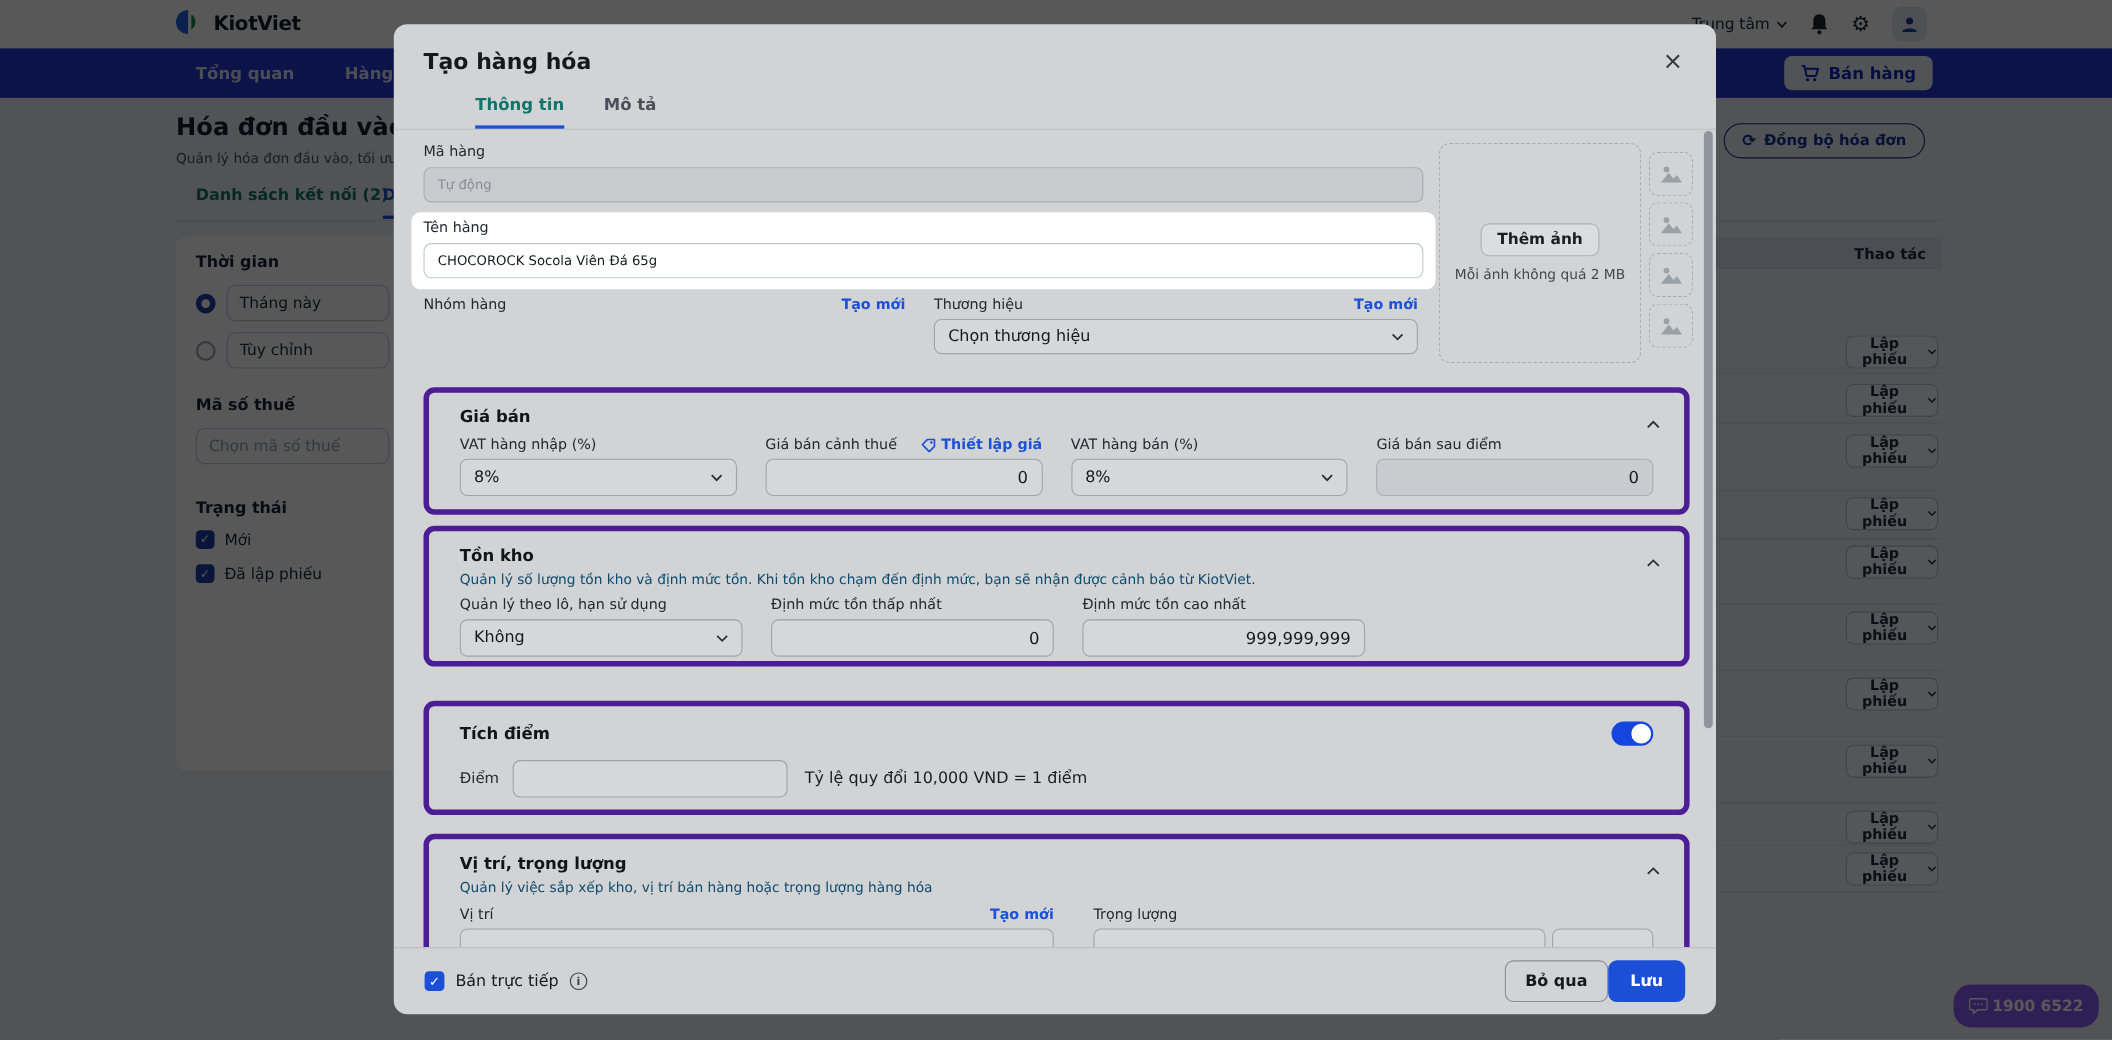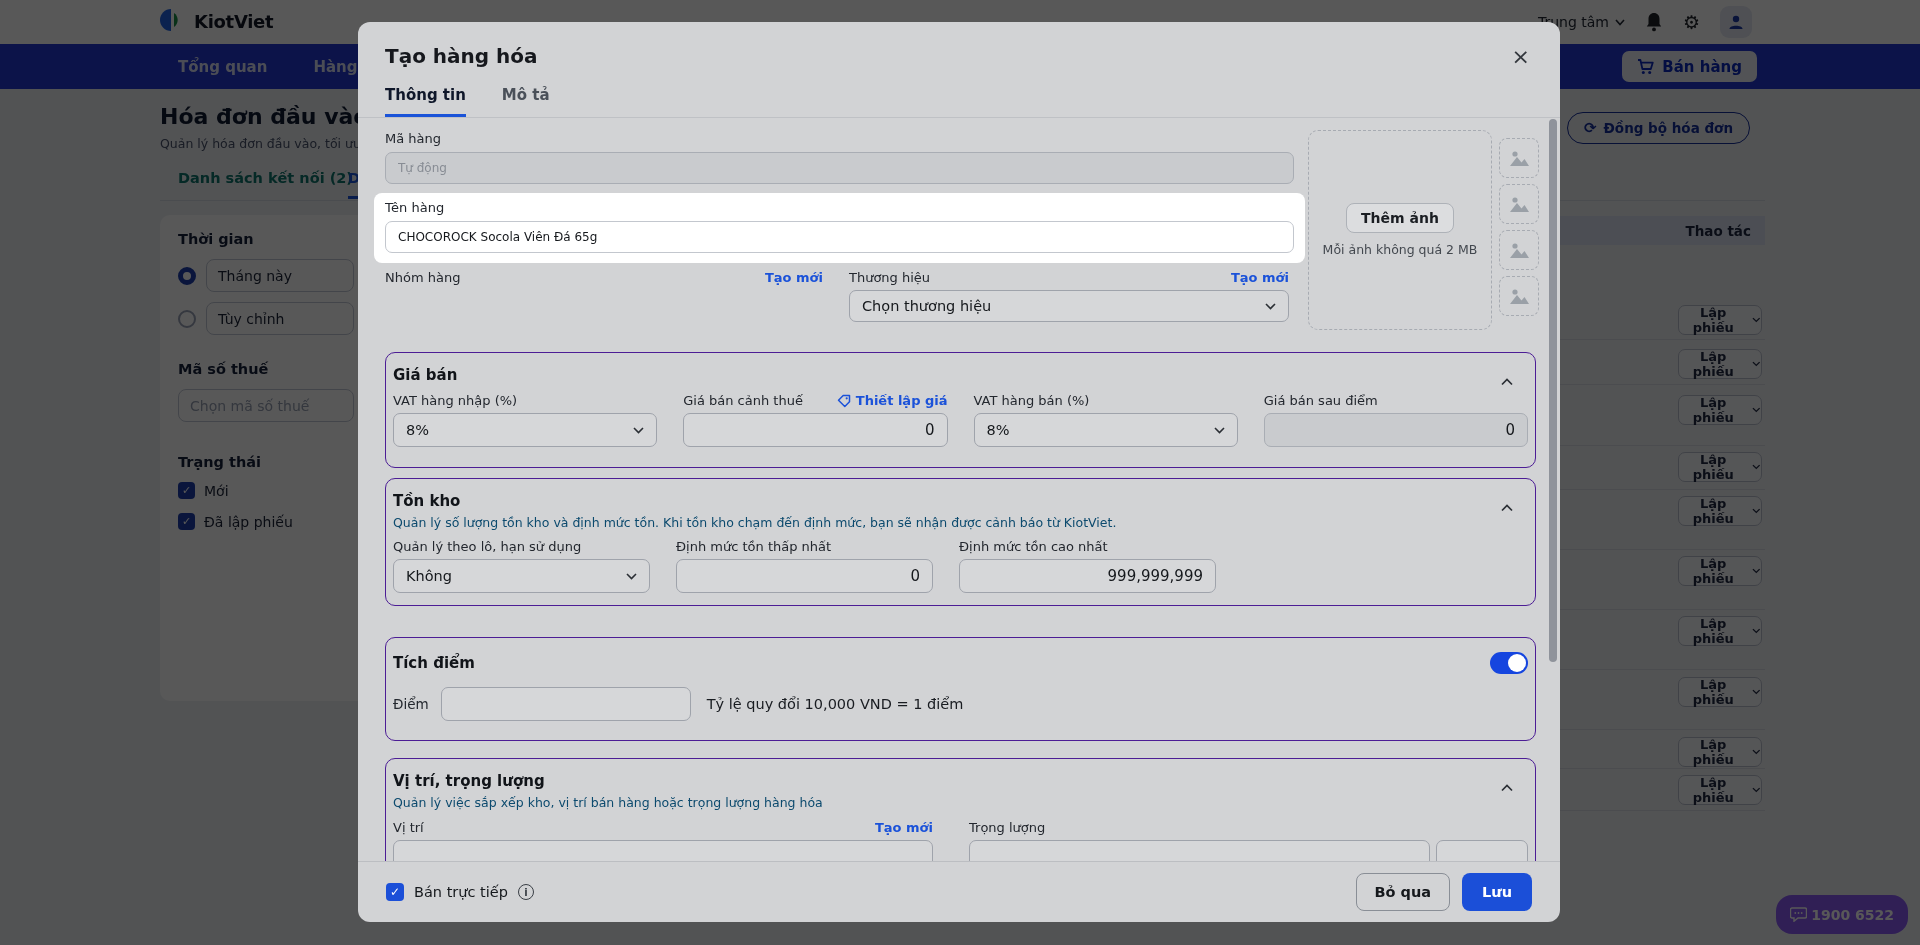--- a/index.html
+++ b/index.html
@@ -53,21 +53,21 @@
   
   .overlay { position:absolute; inset:0; background:rgba(0,0,0,0.655); }
 
   
   .modal { position:absolute; left:358px; top:22px; width:1202px; height:900px; background:#d2d3d5; border-radius:12px; color:#15181c; }
   .m-header { padding:22px 30px 0 27px; border-bottom:1px solid #bfc1c5; position:relative; }
   .m-title { font-size:20px; font-weight:700; color:#16181d; }
   .m-close { position:absolute; top:24px; right:30px; font-size:22px; line-height:1; color:#33373d; background:none; border:none; cursor:default; }
   .m-tabs { display:flex; gap:36px; margin-top:18px; }
   .m-tab { font-size:15px; font-weight:600; color:#4a5059; padding-bottom:10px; }
-  .m-tab.active { color:#0f172a; border-bottom:3px solid #1a53d8; }
+  .m-tab.active { color:#0f766e; border-bottom:3px solid #1a53d8;margin-left:47px; }
   .m-body { position:relative; height:743px; overflow:hidden; padding:0 24px 0 27px; }
   .scroll-thumb { position:absolute; right:3px; top:98px; width:8px; height:543px; border-radius:4px; background:#8f939b; }
 
   .lbl { font-size:13px; color:#23272e; margin-bottom:6px; display:block; }
   .inp { width:100%; height:32px; border:1px solid #9fa3ab; border-radius:7px; background:#d6d7d9; padding:0 12px; font-size:12px; color:#15181c; }
   .inp::placeholder { color:#878c94; }
   .inp.disabled { background:#c9cbce; border-color:#a9adb4; }
   .w-left { width:909px; }
   .mt13 { margin-top:13px; }
 
@@ -80,21 +80,21 @@
   .link { font-size:13px; font-weight:600; color:#1b52d9; text-decoration:none; display:inline-flex; align-items:center; gap:5px; }
   .select { display:flex; align-items:center; justify-content:space-between; gap:8px; height:32px; border:1px solid #9fa3ab; border-radius:7px; background:#d6d7d9; padding:0 12px; font-size:14.5px; color:#15181c; }
 
   .right-rail { position:absolute; left:950px; top:12px; display:flex; gap:7px; }
   .upload-box { width:184px; height:200px; border:1.5px dashed #a7abb2; border-radius:10px; display:flex; flex-direction:column; align-items:center; justify-content:center; gap:9px; }
   .add-img-btn { height:30px; padding:0 14px; background:#dcdddf; border:1px solid #aeb2b8; border-radius:8px; font-size:14px; font-weight:700; color:#1a1d22; }
   .img-hint { font-size:12.5px; color:#43484f; }
   .thumbs { display:flex; flex-direction:column; gap:6px; margin-top:8px; }
   .thumb { width:40px; height:40px; border:1.5px dashed #a7abb2; border-radius:8px; display:flex; align-items:center; justify-content:center; color:#9aa0a7; }
 
-  .card { width:1151px; border:1px solid #4c1d95; border-radius:10px; padding:0 7px; position:relative; }
+  .card { width:1151px; border:5px solid #4c1d95; border-radius:10px; padding:0 28px; position:relative; }
   .card .sec-title { font-size:15px; font-weight:700; color:#111419; padding-top:13px; display:block; }
   .sec-desc { font-size:12.5px; color:#0c4a6e; margin-top:5px; }
   .chev-up { position:absolute; right:22px; top:18px; color:#2b2f35; }
   .grid4 { display:grid; grid-template-columns:repeat(4,1fr); gap:26px; margin-top:9px; }
   .grid3 { display:grid; grid-template-columns:257px 257px 257px; gap:26px; margin-top:9px; }
   .fld .inp { height:34px; margin-top:0; }
   .num { text-align:right; font-size:15px; }
   .card-price { height:116px; margin-top:30px; }
   .card-stock { height:128px; margin-top:10px; }
   .card-points { height:104px; margin-top:31px; }
@@ -110,21 +110,21 @@
 
   .pos-grid { display:grid; grid-template-columns:540px 1fr; gap:36px; margin-top:10px; }
   .weight-wrap { display:flex; gap:6px; }
   .weight-wrap .inp { flex:1; }
   .unit-box { width:92px; height:34px; border:1px solid #9fa3ab; border-radius:7px; background:#d6d7d9; flex:none; }
 
   .m-footer { height:61px; border-top:1px solid #bcbec2; display:flex; align-items:center; padding:0 28px; gap:10px; }
   .cbx-blue { width:18px; height:18px; border-radius:4px; background:#1b4fd8; color:#fff; font-size:12px; display:flex; align-items:center; justify-content:center; flex:none; }
   .direct-label { font-size:14.5px; color:#15181c; }
   .info-ic { width:16px; height:16px; border:1.3px solid #3a3f46; border-radius:50%; color:#3a3f46; font-size:10px; font-weight:700; display:flex; align-items:center; justify-content:center; }
-  .f-buttons { margin-left:auto; display:flex; gap:12px;justify-content:space-between; }
+  .f-buttons { margin-left:auto; display:flex; gap:0;justify-content:space-between; }
   .btn-skip { height:38px; padding:0 18px; border-radius:8px; border:1px solid #898e96; background:transparent; font-size:14.5px; font-weight:600; color:#15181c; }
   .btn-save { height:38px; padding:0 20px; border-radius:8px; border:none; background:#1b4fd8; font-size:14.5px; font-weight:600; color:#ffffff; }
 </style>
 </head>
 <body>
 
 <div class="stage">
 
   <div class="bg">
 

